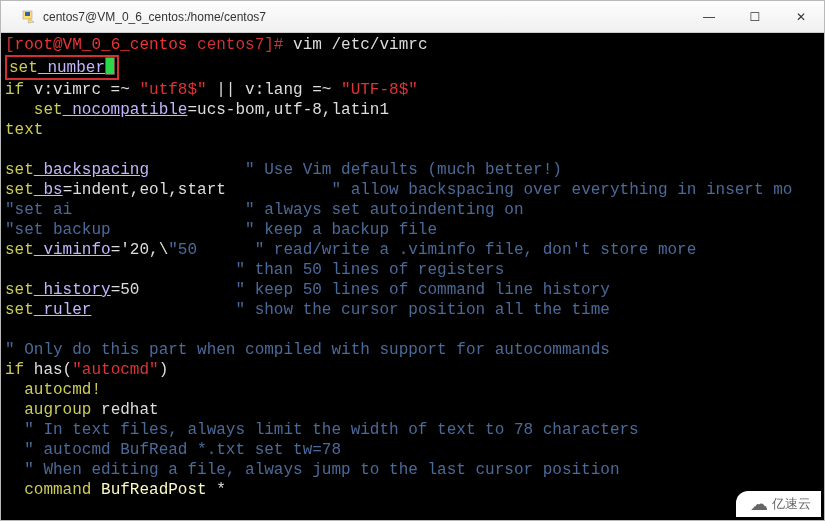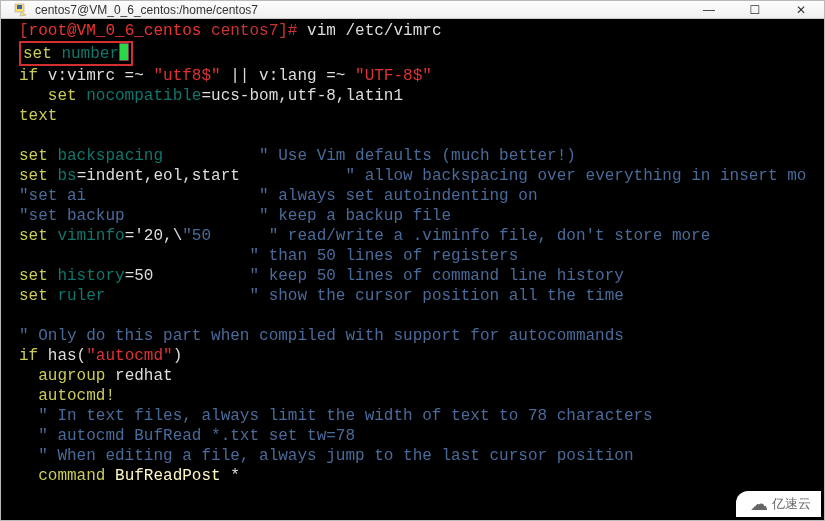--- a/index.html
+++ b/index.html
@@ -1,29 +1,29 @@
 <!DOCTYPE html>
 <html><head>
 <meta charset="utf-8">
 <style>
   * { margin:0; padding:0; box-sizing:border-box; }
   body { width:825px; height:521px; background:#fff; font-family: Consolas, "Courier New", monospace; font-size:16px; overflow:hidden; position:relative; }
   .window { width:825px; height:521px; border:1px solid #b9b9b9; display:flex; flex-direction:column; background:#000; }
-  .titlebar { height:18px; background:linear-gradient(#fdfdfd,#f0f0f0); display:flex; align-items:center; padding-left:12px; border-bottom:1px solid #ccc; color:#333; font-family: "Segoe UI", sans-serif; font-size:12px;justify-content:center; }
+  .titlebar { height:32px; background:linear-gradient(#fdfdfd,#f0f0f0); display:flex; align-items:center; padding-left:20px; border-bottom:1px solid #ccc; color:#333; font-family: "Segoe UI", sans-serif; font-size:12px;justify-content:center; }
   .titlebar .icon { width:16px; height:16px; margin-right:6px; display:inline-flex; align-items:center; justify-content:center; }
   .titlebar .title { flex:1; }
   .winctl { display:flex; }
   .winctl button { width:46px; height:30px; background:transparent; border:none; font-family:inherit; font-size:12px; color:#333; cursor:pointer; display:flex; align-items:center; justify-content:center; }
-  .term { flex:1; background:#000; color:#bbb; padding:2px 18px; overflow:hidden; line-height:1.25; }
+  .term { flex:1; background:#000; color:#bbb; padding:2px 4px; overflow:hidden; line-height:1.25; }
   .line { white-space:pre; }
   .prompt-brackets { color:#c33; }
   .prompt-inner { color:#e33; }
   .cmd { color:#ddd; }
   .yellow { color:#cccc55; }
-  .cyan { color:#0f766e; }
+  .cyan { color:#c4b5fd;text-decoration:underline; }
   .red { color:#d33; }
   .blueish { color:#4a6a9a; }
   .magenta { color:#fef9c3; }
   .highlight-box { border:2px solid #d03030; display:inline-block; padding:0 2px; }
   .caret { display:inline-block; width:10px; height:18px; background:#2cd84b; vertical-align:-3px; border:1px solid #6f4a4a; border-radius:1px; }
   .watermark { position:absolute; right:4px; bottom:4px; background:#fff; border-top-left-radius:12px; padding:4px 10px 4px 14px; display:flex; align-items:center; font-family:"Microsoft YaHei",sans-serif; font-size:13px; color:#666; gap:4px; }
   .watermark .cloud { font-size:18px; line-height:1; }
 </style>
 </head>
 <body>
@@ -71,23 +71,23 @@
     <div class="line"><span class="yellow">set</span><span class="cyan"> history</span><span class="cmd">=50</span><span>          </span><span class="blueish">" keep 50 lines of command line history</span></div>
 
     <div class="line"><span class="yellow">set</span><span class="cyan"> ruler</span><span>               </span><span class="blueish">" show the cursor position all the time</span></div>
 
     <div class="line">&nbsp;</div>
 
     <div class="line"><span class="blueish">" Only do this part when compiled with support for autocommands</span></div>
 
     <div class="line"><span class="yellow">if</span><span class="cmd"> has(</span><span class="red">"autocmd"</span><span class="cmd">)</span></div>
 
+    <div class="line"><span class="yellow">  autocmd!</span></div>
+
     <div class="line"><span class="yellow">  augroup</span><span class="cmd"> redhat</span></div>
-
-    <div class="line"><span class="yellow">  autocmd!</span></div>
 
     <div class="line"><span class="blueish">  " In text files, always limit the width of text to 78 characters</span></div>
     <div class="line"><span class="blueish">  " autocmd BufRead *.txt set tw=78</span></div>
     <div class="line"><span class="blueish">  " When editing a file, always jump to the last cursor position</span></div>
 
     <div class="line"><span class="yellow">  command</span><span class="magenta"> BufReadPost</span><span class="cmd"> *</span></div>
   </div>
 </div>
 
 <div class="watermark">

